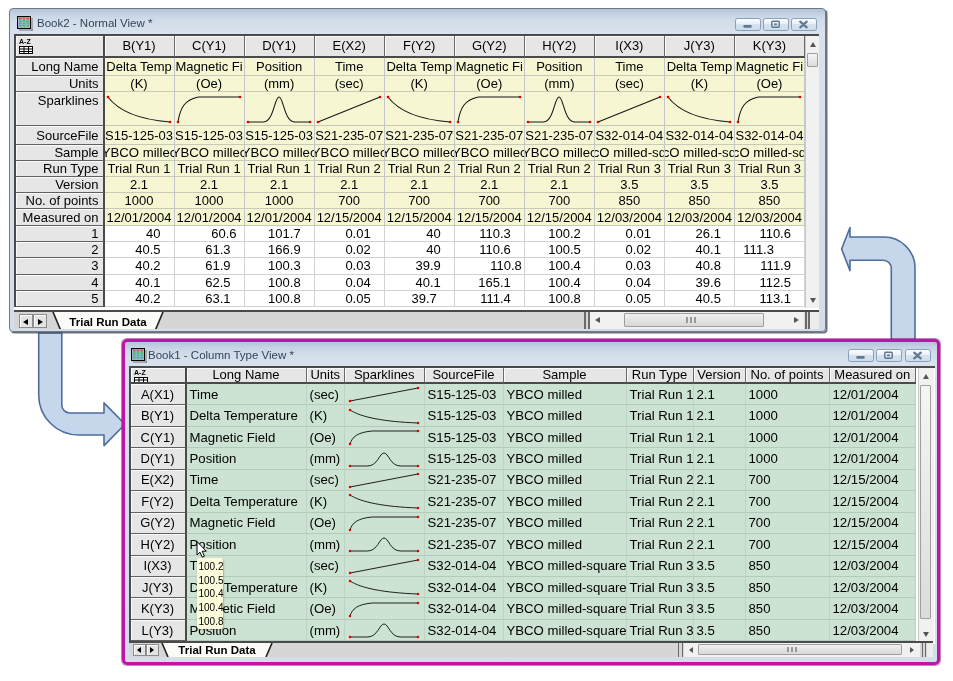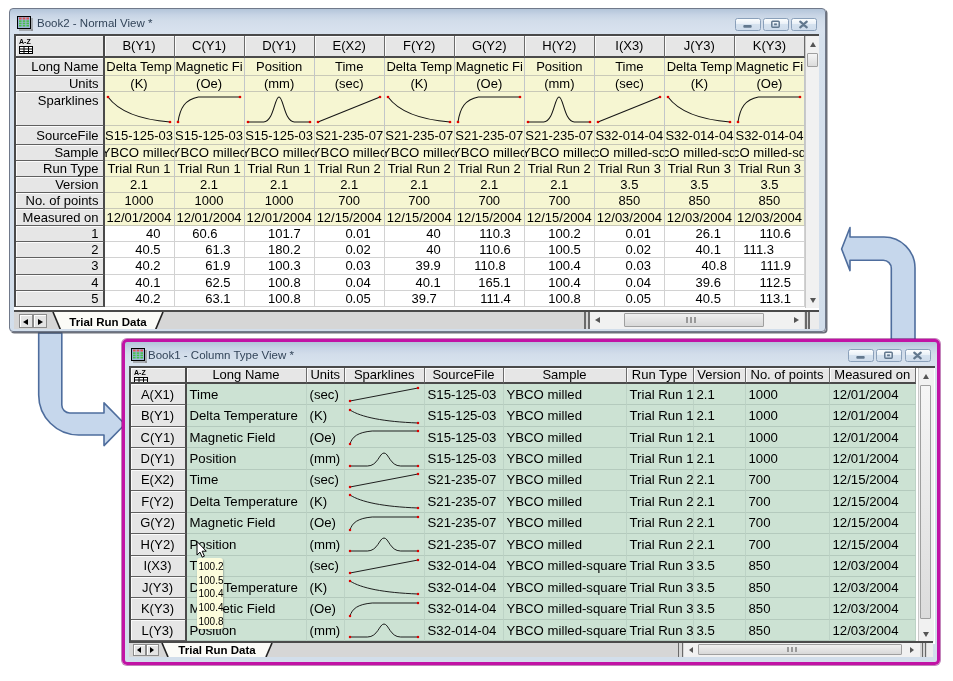--- a/index.html
+++ b/index.html
@@ -259,50 +259,50 @@
 <div class="c " style="background:#f6f6d2;border-right:1px solid #c2c6ca;border-bottom:1px solid #c9c9b8">12/01/2004</div>
 <div class="c " style="background:#f6f6d2;border-right:1px solid #c2c6ca;border-bottom:1px solid #c9c9b8">12/15/2004</div>
 <div class="c " style="background:#f6f6d2;border-right:1px solid #c2c6ca;border-bottom:1px solid #c9c9b8">12/15/2004</div>
 <div class="c " style="background:#f6f6d2;border-right:1px solid #c2c6ca;border-bottom:1px solid #c9c9b8">12/15/2004</div>
 <div class="c " style="background:#f6f6d2;border-right:1px solid #c2c6ca;border-bottom:1px solid #c9c9b8">12/15/2004</div>
 <div class="c " style="background:#f6f6d2;border-right:1px solid #c2c6ca;border-bottom:1px solid #c9c9b8">12/03/2004</div>
 <div class="c " style="background:#f6f6d2;border-right:1px solid #c2c6ca;border-bottom:1px solid #c9c9b8">12/03/2004</div>
 <div class="c " style="background:#f6f6d2;border-right:1px solid #c2c6ca;border-bottom:1px solid #c9c9b8">12/03/2004</div>
 <div class="c hc hr dk-r">1</div>
 <div class="c " style="background:#fff;border-right:1px solid #d2d2d2;border-bottom:1px solid #d2d2d2;justify-content:flex-end;padding-right:13px">40</div>
-<div class="c " style="background:#fff;border-right:1px solid #d2d2d2;border-bottom:1px solid #d2d2d2;justify-content:flex-end;padding-right:26px">60.6</div>
+<div class="c " style="background:#fff;border-right:1px solid #d2d2d2;border-bottom:1px solid #d2d2d2;justify-content:flex-end;padding-right:7px">60.6</div>
 <div class="c " style="background:#fff;border-right:1px solid #d2d2d2;border-bottom:1px solid #d2d2d2;justify-content:flex-end;padding-right:13px">101.7</div>
 <div class="c " style="background:#fff;border-right:1px solid #d2d2d2;border-bottom:1px solid #d2d2d2;justify-content:flex-end;padding-right:13px">0.01</div>
 <div class="c " style="background:#fff;border-right:1px solid #d2d2d2;border-bottom:1px solid #d2d2d2;justify-content:flex-end;padding-right:13px">40</div>
 <div class="c " style="background:#fff;border-right:1px solid #d2d2d2;border-bottom:1px solid #d2d2d2;justify-content:flex-end;padding-right:13px">110.3</div>
 <div class="c " style="background:#fff;border-right:1px solid #d2d2d2;border-bottom:1px solid #d2d2d2;justify-content:flex-end;padding-right:13px">100.2</div>
 <div class="c " style="background:#fff;border-right:1px solid #d2d2d2;border-bottom:1px solid #d2d2d2;justify-content:flex-end;padding-right:13px">0.01</div>
 <div class="c " style="background:#fff;border-right:1px solid #d2d2d2;border-bottom:1px solid #d2d2d2;justify-content:flex-end;padding-right:13px">26.1</div>
 <div class="c " style="background:#fff;border-right:1px solid #d2d2d2;border-bottom:1px solid #d2d2d2;justify-content:flex-end;padding-right:13px">110.6</div>
 <div class="c hc hr dk-r">2</div>
 <div class="c " style="background:#fff;border-right:1px solid #d2d2d2;border-bottom:1px solid #d2d2d2;justify-content:flex-end;padding-right:13px">40.5</div>
 <div class="c " style="background:#fff;border-right:1px solid #d2d2d2;border-bottom:1px solid #d2d2d2;justify-content:flex-end;padding-right:13px">61.3</div>
-<div class="c " style="background:#fff;border-right:1px solid #d2d2d2;border-bottom:1px solid #d2d2d2;justify-content:flex-end;padding-right:13px">180.2</div>
+<div class="c " style="background:#fff;border-right:1px solid #d2d2d2;border-bottom:1px solid #d2d2d2;justify-content:flex-end;padding-right:13px">166.9</div>
 <div class="c " style="background:#fff;border-right:1px solid #d2d2d2;border-bottom:1px solid #d2d2d2;justify-content:flex-end;padding-right:13px">0.02</div>
 <div class="c " style="background:#fff;border-right:1px solid #d2d2d2;border-bottom:1px solid #d2d2d2;justify-content:flex-end;padding-right:13px">40</div>
 <div class="c " style="background:#fff;border-right:1px solid #d2d2d2;border-bottom:1px solid #d2d2d2;justify-content:flex-end;padding-right:13px">110.6</div>
 <div class="c " style="background:#fff;border-right:1px solid #d2d2d2;border-bottom:1px solid #d2d2d2;justify-content:flex-end;padding-right:13px">100.5</div>
 <div class="c " style="background:#fff;border-right:1px solid #d2d2d2;border-bottom:1px solid #d2d2d2;justify-content:flex-end;padding-right:13px">0.02</div>
 <div class="c " style="background:#fff;border-right:1px solid #d2d2d2;border-bottom:1px solid #d2d2d2;justify-content:flex-end;padding-right:13px">40.1</div>
 <div class="c " style="background:#fff;border-right:1px solid #d2d2d2;border-bottom:1px solid #d2d2d2;justify-content:flex-end;padding-right:30px">111.3</div>
 <div class="c hc hr dk-r">3</div>
 <div class="c " style="background:#fff;border-right:1px solid #d2d2d2;border-bottom:1px solid #d2d2d2;justify-content:flex-end;padding-right:13px">40.2</div>
 <div class="c " style="background:#fff;border-right:1px solid #d2d2d2;border-bottom:1px solid #d2d2d2;justify-content:flex-end;padding-right:13px">61.9</div>
 <div class="c " style="background:#fff;border-right:1px solid #d2d2d2;border-bottom:1px solid #d2d2d2;justify-content:flex-end;padding-right:13px">100.3</div>
 <div class="c " style="background:#fff;border-right:1px solid #d2d2d2;border-bottom:1px solid #d2d2d2;justify-content:flex-end;padding-right:13px">0.03</div>
 <div class="c " style="background:#fff;border-right:1px solid #d2d2d2;border-bottom:1px solid #d2d2d2;justify-content:flex-end;padding-right:13px">39.9</div>
-<div class="c " style="background:#fff;border-right:1px solid #d2d2d2;border-bottom:1px solid #d2d2d2;justify-content:flex-end;padding-right:18px">110.8</div>
+<div class="c " style="background:#fff;border-right:1px solid #d2d2d2;border-bottom:1px solid #d2d2d2;justify-content:flex-end;padding-right:2px">110.8</div>
 <div class="c " style="background:#fff;border-right:1px solid #d2d2d2;border-bottom:1px solid #d2d2d2;justify-content:flex-end;padding-right:13px">100.4</div>
 <div class="c " style="background:#fff;border-right:1px solid #d2d2d2;border-bottom:1px solid #d2d2d2;justify-content:flex-end;padding-right:13px">0.03</div>
-<div class="c " style="background:#fff;border-right:1px solid #d2d2d2;border-bottom:1px solid #d2d2d2;justify-content:flex-end;padding-right:7px">40.8</div>
+<div class="c " style="background:#fff;border-right:1px solid #d2d2d2;border-bottom:1px solid #d2d2d2;justify-content:flex-end;padding-right:13px">40.8</div>
 <div class="c " style="background:#fff;border-right:1px solid #d2d2d2;border-bottom:1px solid #d2d2d2;justify-content:flex-end;padding-right:13px">111.9</div>
 <div class="c hc hr dk-r">4</div>
 <div class="c " style="background:#fff;border-right:1px solid #d2d2d2;border-bottom:1px solid #d2d2d2;justify-content:flex-end;padding-right:13px">40.1</div>
 <div class="c " style="background:#fff;border-right:1px solid #d2d2d2;border-bottom:1px solid #d2d2d2;justify-content:flex-end;padding-right:13px">62.5</div>
 <div class="c " style="background:#fff;border-right:1px solid #d2d2d2;border-bottom:1px solid #d2d2d2;justify-content:flex-end;padding-right:13px">100.8</div>
 <div class="c " style="background:#fff;border-right:1px solid #d2d2d2;border-bottom:1px solid #d2d2d2;justify-content:flex-end;padding-right:13px">0.04</div>
 <div class="c " style="background:#fff;border-right:1px solid #d2d2d2;border-bottom:1px solid #d2d2d2;justify-content:flex-end;padding-right:13px">40.1</div>
 <div class="c " style="background:#fff;border-right:1px solid #d2d2d2;border-bottom:1px solid #d2d2d2;justify-content:flex-end;padding-right:13px">165.1</div>
 <div class="c " style="background:#fff;border-right:1px solid #d2d2d2;border-bottom:1px solid #d2d2d2;justify-content:flex-end;padding-right:13px">100.4</div>
 <div class="c " style="background:#fff;border-right:1px solid #d2d2d2;border-bottom:1px solid #d2d2d2;justify-content:flex-end;padding-right:13px">0.04</div>

